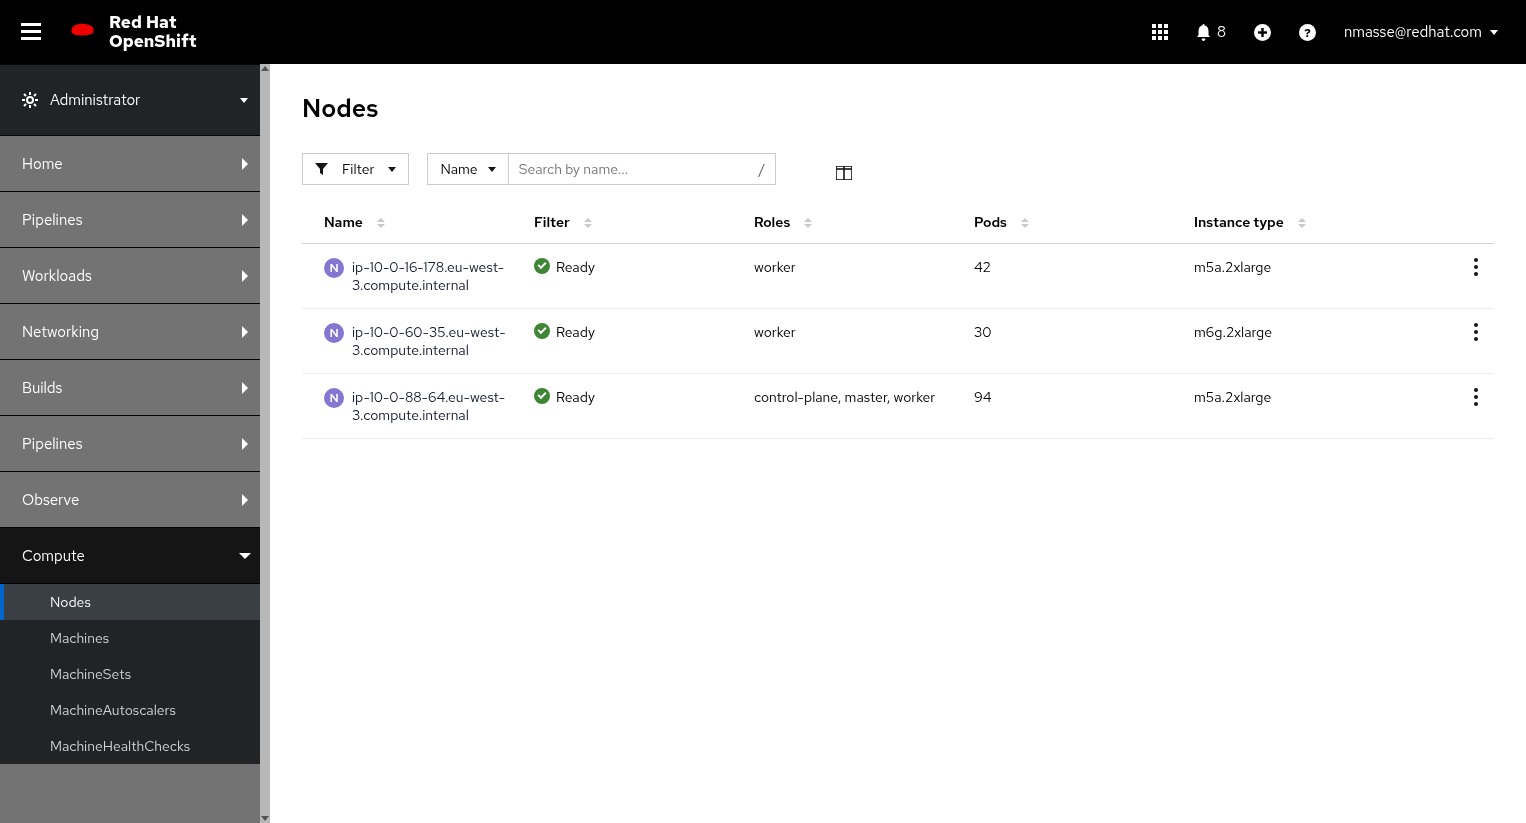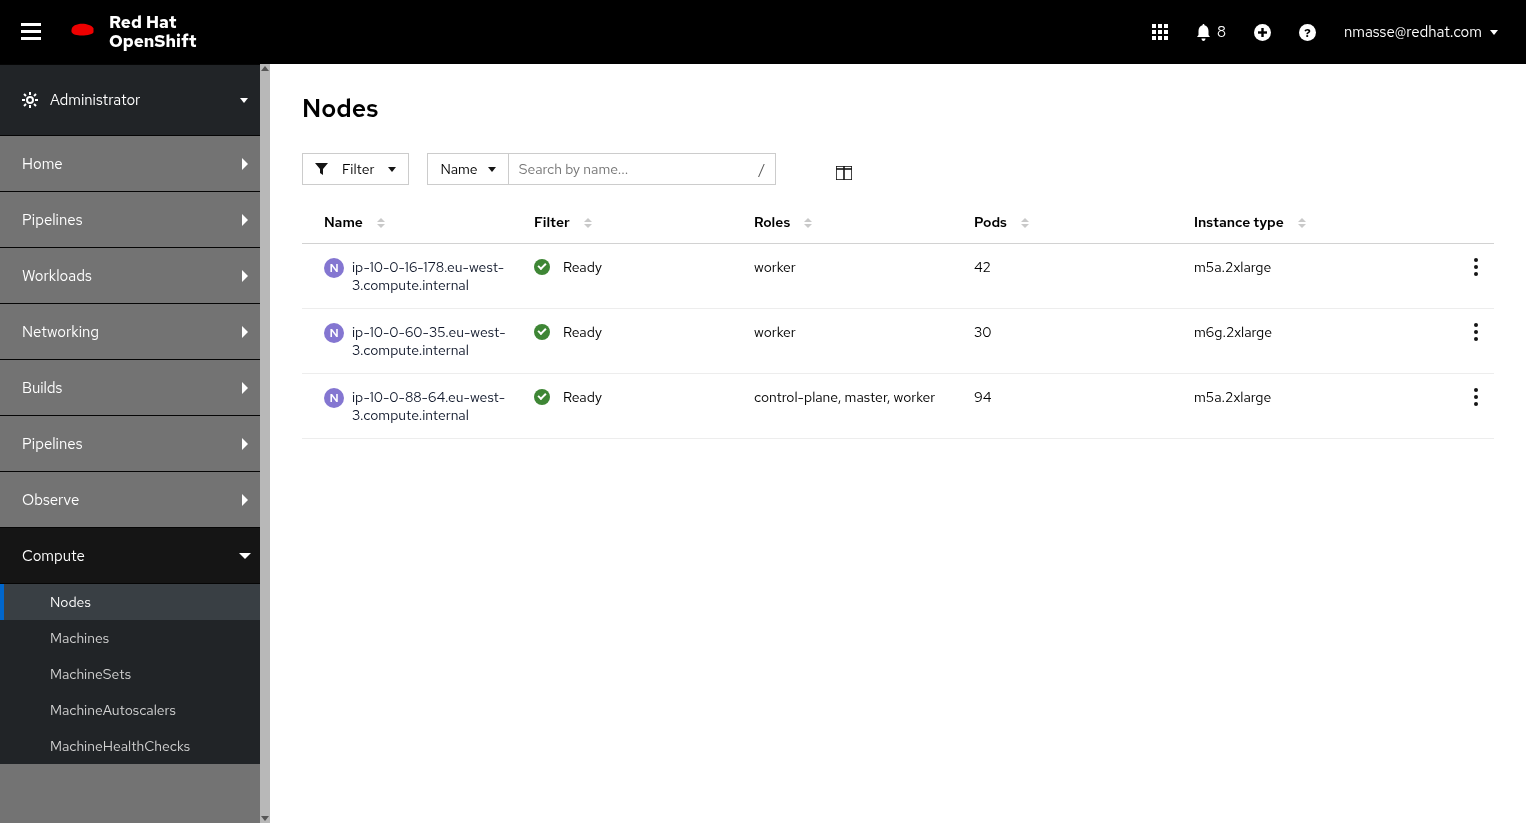--- a/index.html
+++ b/index.html
@@ -271,22 +271,22 @@
       flex-shrink: 0;
     }
     .node-link {
       color: #0f172a;
       text-decoration: none;
       max-width: 160px;
       overflow-wrap: break-word;
     }
     .status-cell {
       display: flex;
-      align-items: center;
-      gap: 13px;
+      align-items: flex-start;
+      gap: 6px;
     }
     .check-circle {
       width: 16px;
       height: 16px;
       border-radius: 50%;
       background: #3e8635;
       position: relative;
       flex-shrink: 0;
     }
     .check-circle::after {

